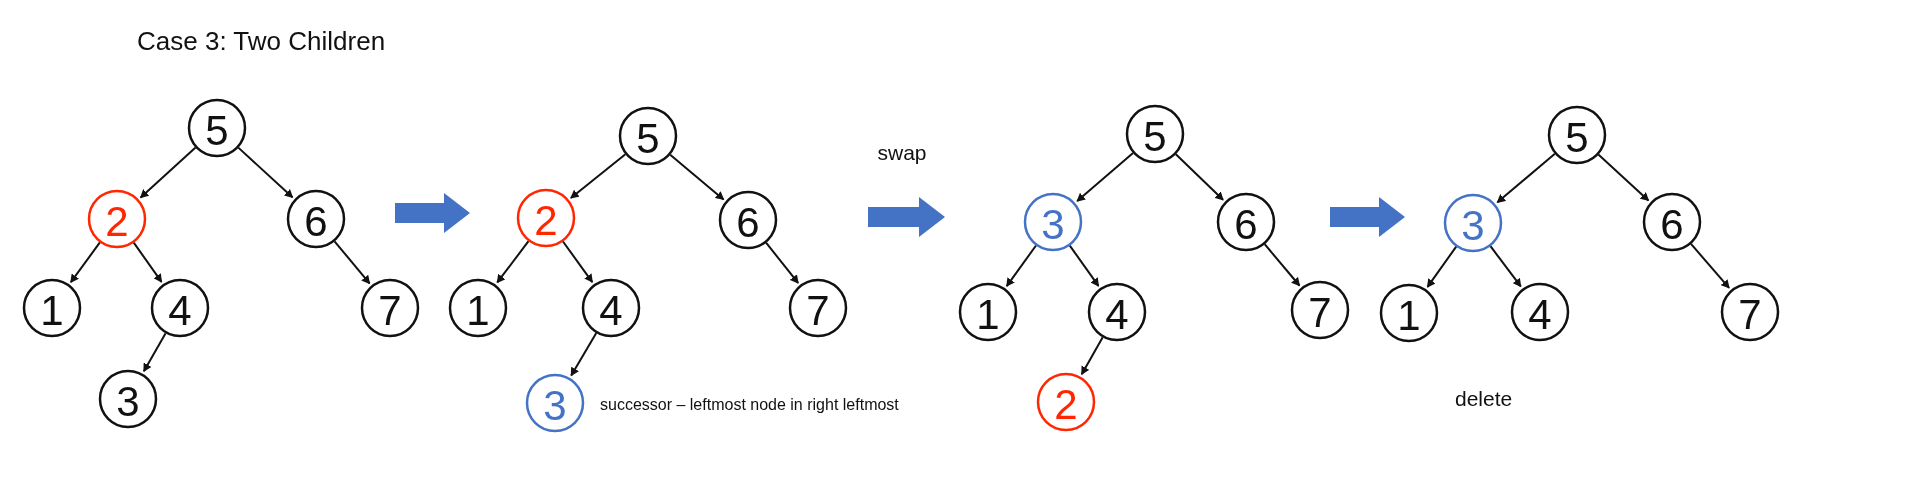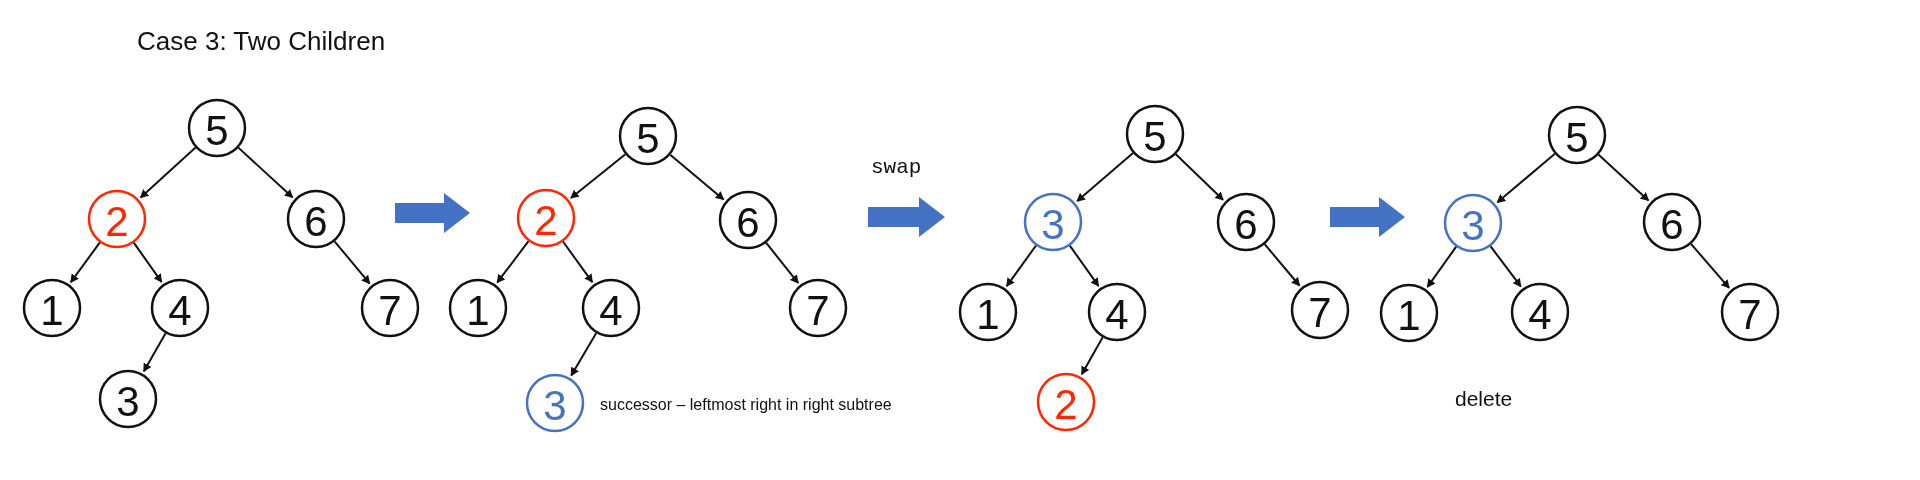--- a/index.html
+++ b/index.html
@@ -32,24 +32,23 @@
     margin-left: 37px;
   }
   .step-label {
     position: absolute;
     font-size: 21px;
     color: #111111;
     white-space: nowrap;
   }
   .swap-label {
     left: 871px;
-    top: 156px;
+    top: 141px;
     width: 62px;
-    text-align: left;
-    font-family: Liberation Mono, monospace;
+    text-align: center;
   }
   .delete-label {
     left: 1455px;
     top: 387px;
   }
   .successor-note {
     position: absolute;
     left: 600px;
     top: 396px;
     font-size: 16px;
@@ -210,15 +209,15 @@
         </g>
         <polygon points="395,203 444,203 444,193 470,213 444,233 444,223 395,223" fill="#4472c4"></polygon>
         <polygon points="868,207 919,207 919,197 945,217 919,237 919,227 868,227" fill="#4472c4"></polygon>
         <polygon points="1330,207 1379,207 1379,197 1405,217 1379,237 1379,227 1330,227" fill="#4472c4"></polygon>
       </g>
   </svg>
 
   <div class="slide-title">Case 3: Two Children</div>
   <div class="step-label swap-label">swap</div>
   <div class="step-label delete-label">delete</div>
-  <div class="successor-note">successor – leftmost right in right subtree</div>
+  <div class="successor-note">successor – leftmost node in right leftmost</div>
 
 </div>
 
 </body></html>

